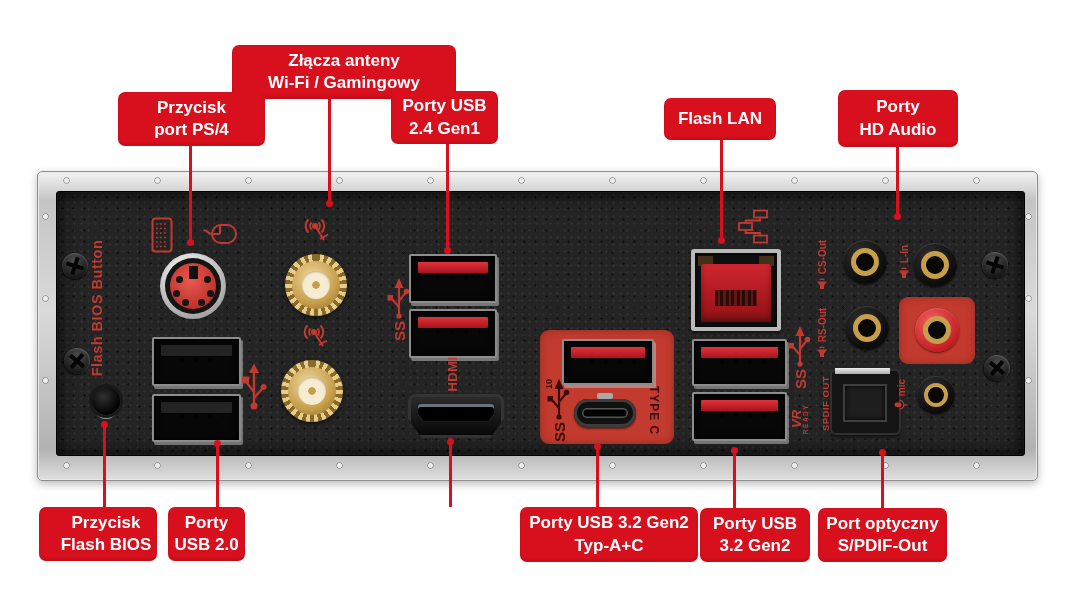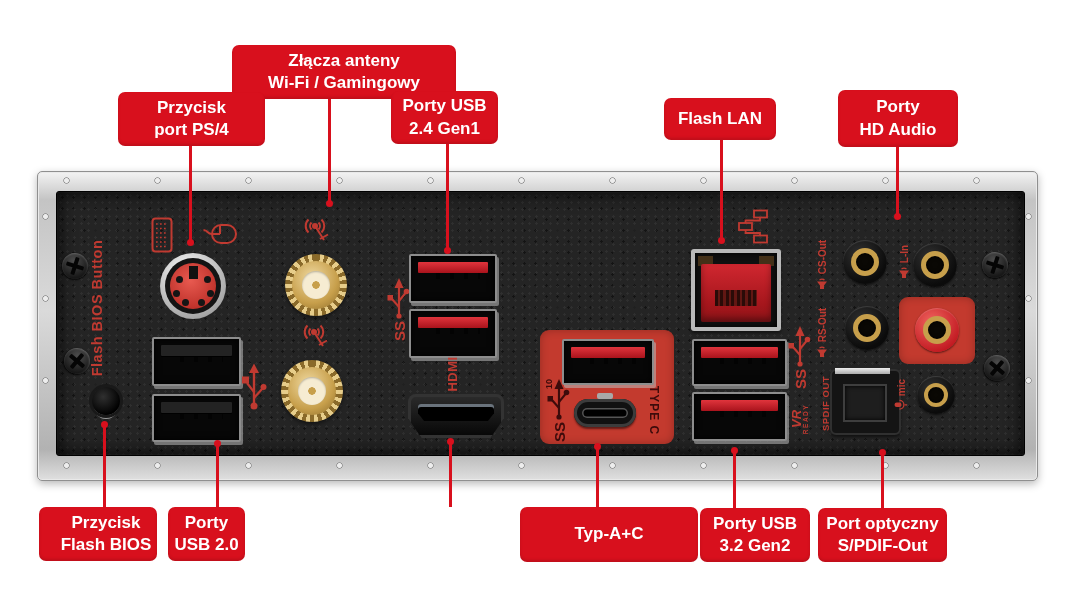--- a/index.html
+++ b/index.html
@@ -390,20 +390,21 @@
 
   <div class="co" style="left:39px;top:507px;width:102px;height:54px;padding-left:16px;">
     <div class="co-l">Przycisk</div>
     <div class="co-l">Flash BIOS</div>
   </div>
   <div class="co" style="left:168px;top:507px;width:77px;height:54px;">
     <div class="co-l">Porty</div>
     <div class="co-l">USB 2.0</div>
   </div>
   <div class="co" style="left:520px;top:507px;width:178px;height:55px;">
+    <div class="co-l">Porty USB 3.2 Gen2</div>
     <div class="co-l">Typ-A+C</div>
   </div>
   <div class="co" style="left:700px;top:508px;width:110px;height:54px;">
     <div class="co-l">Porty USB</div>
     <div class="co-l">3.2 Gen2</div>
   </div>
   <div class="co" style="left:818px;top:508px;width:129px;height:54px;">
     <div class="co-l">Port optyczny</div>
     <div class="co-l">S/PDIF-Out</div>
   </div>

